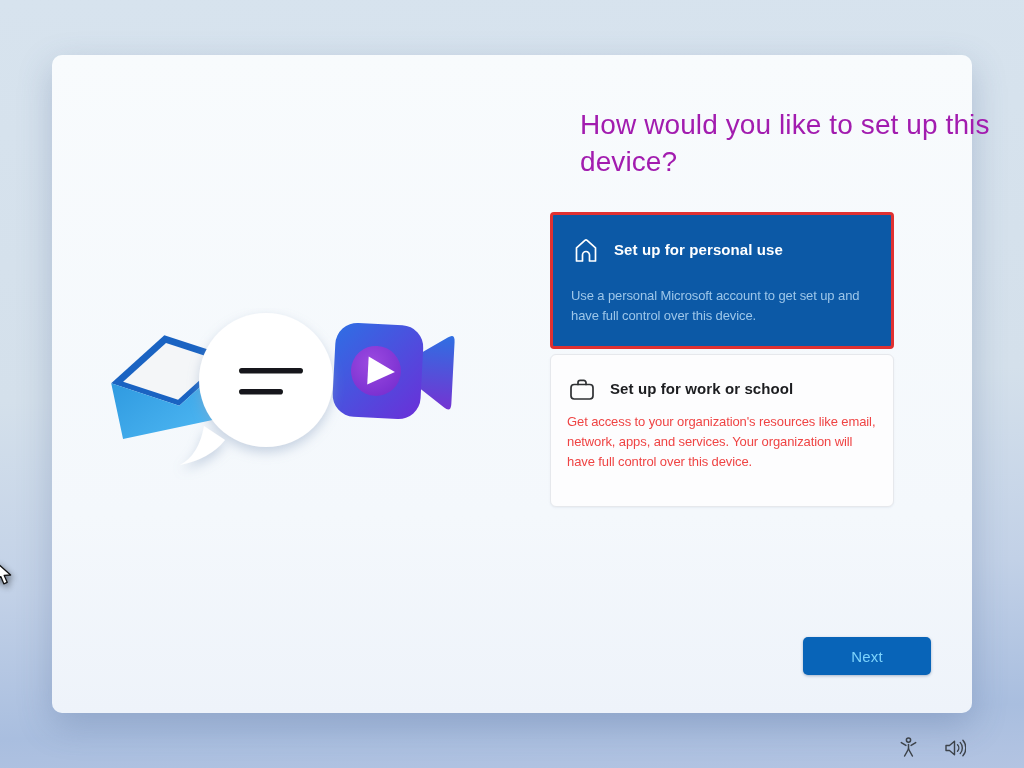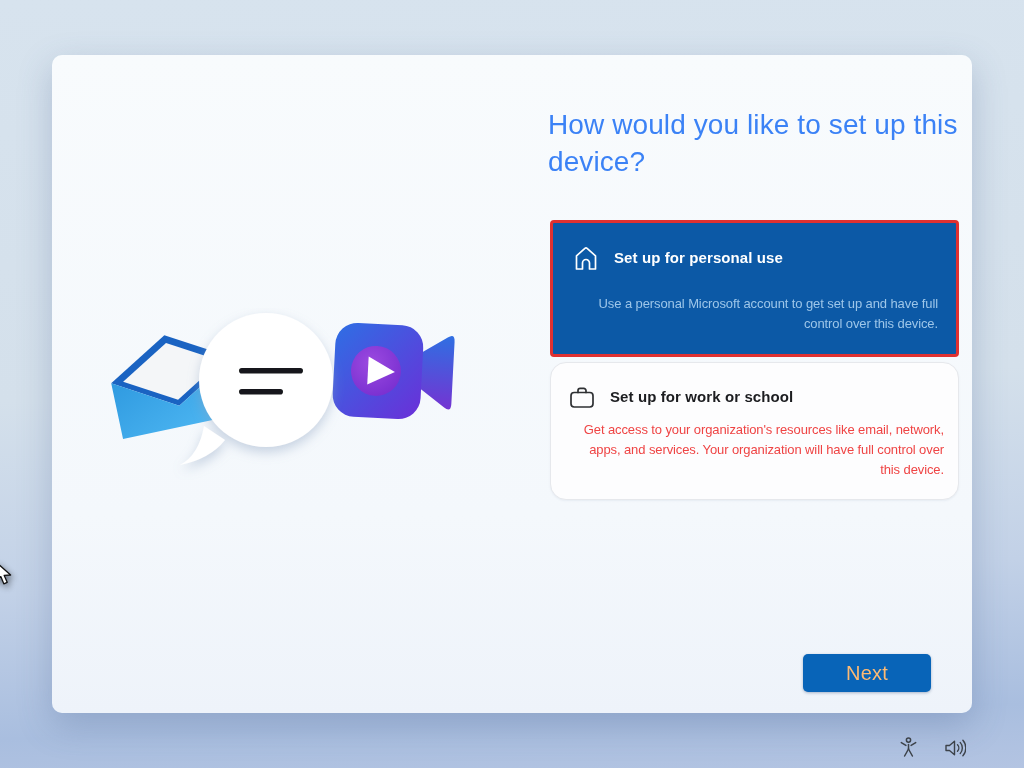--- a/index.html
+++ b/index.html
@@ -14,58 +14,57 @@
     position: absolute;
     left: 52px; top: 55px;
     width: 920px; height: 658px;
     background: linear-gradient(180deg, #f8fbfd 0%, #f4f8fc 70%, #eef3fa 100%);
     border-radius: 10px;
     box-shadow: 0 12px 34px rgba(70, 95, 140, 0.28);
   }
 
   .page-title {
     position: absolute;
-    left: 548px; top: 106px;
+    left: 580px; top: 106px;
     width: 440px;
     font-size: 28px;
     font-weight: 500;
     line-height: 37px;
-    color: #3b82f6;
+    color: #a21caf;
     letter-spacing: 0.1px;
   }
 
   .illustration {
     position: absolute;
     left: 106px; top: 308px;
     width: 352px; height: 176px;
   }
 
   .options {
     position: absolute;
-    left: 550px; top: 220px;
-    width: 409px;
-    text-align: right;
+    left: 550px; top: 212px;
+    width: 344px;
   }
 
   .option-card { cursor: pointer; }
 
   .option-card.selected {
     background: #0c59a6;
     border: 3px solid #e03131;
     border-radius: 4px;
     padding: 20px 18px 20px 18px;
     color: #ffffff;
   }
 
   .option-card.plain {
     margin-top: 5px;
     background: #fdfdfe;
     border: 1px solid #e6e8ec;
-    border-radius: 16px;
-    padding: 19px 14px 19px 16px;
+    border-radius: 6px;
+    padding: 19px 14px 34px 16px;
     box-shadow: 0 1px 2px rgba(120,140,170,0.10);
   }
 
   .option-head {
     display: flex;
     align-items: center;
     gap: 13px;
   }
 
   .option-icon { flex: 0 0 auto; display: inline-flex; }
@@ -82,28 +81,28 @@
     margin-top: 10px;
     font-size: 13px;
     line-height: 20px;
     letter-spacing: -0.1px;
   }
   .selected .option-desc { color: #9dc6e9; margin-top: 23px; }
   .plain    .option-desc { color: #ef4444; }
 
   .next-button {
     position: absolute;
-    left: 803px; top: 654px;
+    left: 803px; top: 637px;
     width: 128px; height: 38px;
     background: #0864b8;
     border: none;
     border-radius: 5px;
-    color: #fdba74;
+    color: #7dd3fc;
     font-family: "Liberation Sans", sans-serif;
-    font-size: 20px;
+    font-size: 15px;
     letter-spacing: 0.2px;
     cursor: pointer;
     box-shadow: 0 1px 3px rgba(30,60,110,0.35);
   }
 
   .tray {
     position: absolute;
     right: 58px; bottom: 10px;
     display: flex;
     align-items: center;

